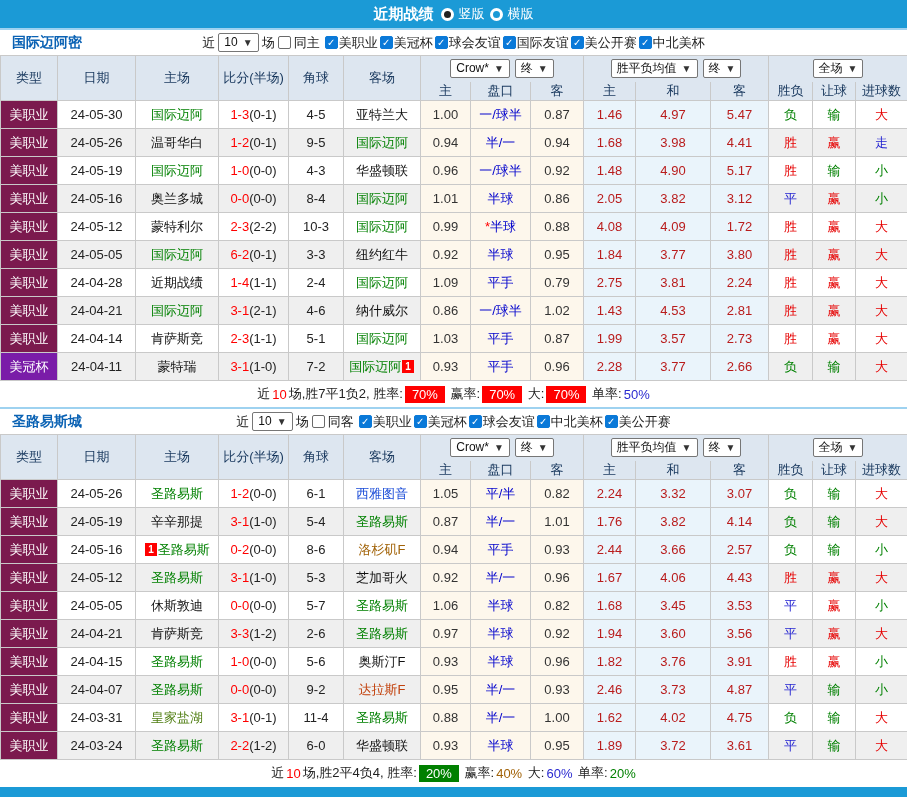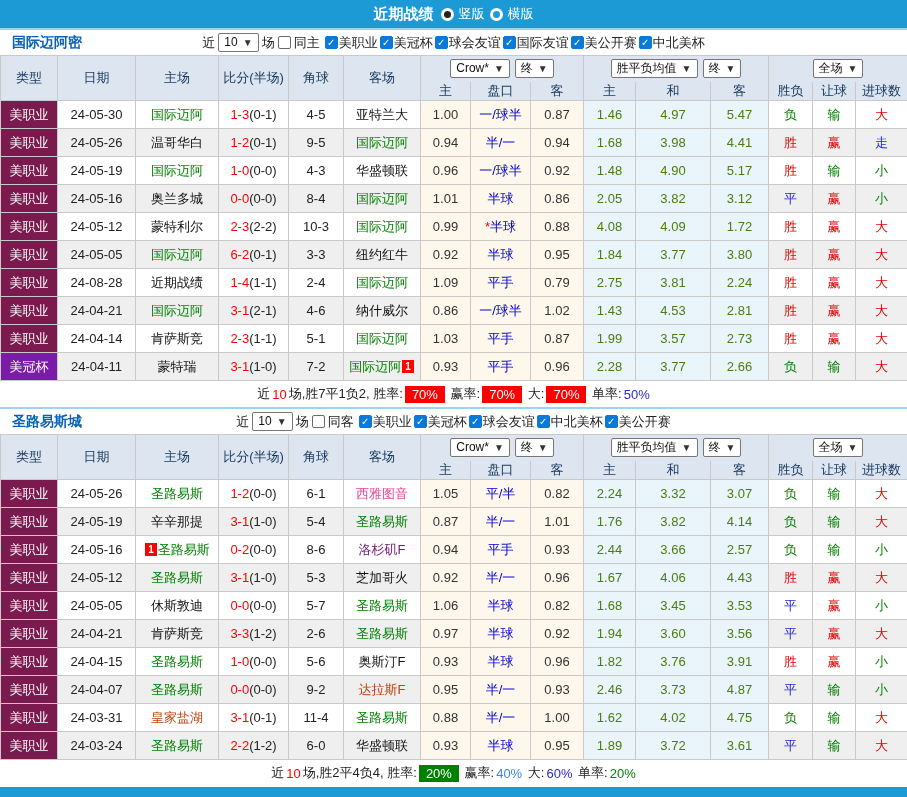--- a/index.html
+++ b/index.html
@@ -33,21 +33,21 @@
   thead tr.ddrow th { height:26px; border-bottom:none; }
   thead tr.lblrow th { height:19px; border-top:none; }
   thead th.span2 { height:45px; }
   .ddcell { display:flex; align-items:center; justify-content:center; gap:5px; }
   tbody td { height:28px; font-size:13px; }
   tbody tr:nth-child(even) { background:#EFEFEF; }
   tbody tr:nth-child(odd) { background:#FFFFFF; }
   td.c-type { color:#fff; }
   td.ah { background:#FDF7EC; color:#333; }
   td.ah-line { background:#FDF7EC; color:#0000CC; }
-  td.eu { background:#EAF4FB; color:#4d7c0f; }
+  td.eu { background:#EAF4FB; color:#b91c1c; }
   .score { color:#FF0000; }
   .half { color:#222; }
   .badge1 { display:inline-block; background:#FF0000; color:#fff; font-size:10px; font-weight:bold; line-height:13px; padding:0 3px; margin:0 1px; vertical-align:1px; }
   .star { color:#FF0000; }
 
   
   .summary { height:26px; display:flex; align-items:center; justify-content:center; gap:2px; font-size:13px; background:#fff; }
   .summary .seg { white-space:pre; }
   .summary .sum-badge { padding:1px 7px; font-weight:normal; }
 
@@ -269,21 +269,21 @@
           <td class="ah">0.95</td>
           <td class="eu">1.84</td>
           <td class="eu">3.77</td>
           <td class="eu">3.80</td>
           <td class="c-res" style="color: rgb(230, 0, 0);">胜</td>
           <td class="c-res" style="color: rgb(230, 0, 0);">赢</td>
           <td class="c-res" style="color: rgb(230, 0, 0);">大</td>
         </tr>
         <tr>
           <td class="c-type" style="background: rgb(123, 26, 78);">美职业</td>
-          <td>24-08-28</td>
+          <td>24-04-28</td>
           <td class="c-team"><span style="color: rgb(17, 17, 17);">近期战绩</span></td>
           <td><span class="score">1-4</span><span class="half">(1-1)</span></td>
           <td>2-4</td>
           <td class="c-team"><span style="color: rgb(0, 128, 0);">国际迈阿</span></td>
           <td class="ah">1.09</td>
           <td class="ah-line">平手</td>
           <td class="ah">0.79</td>
           <td class="eu">2.75</td>
           <td class="eu">3.81</td>
           <td class="eu">2.24</td>
@@ -459,21 +459,21 @@
         <th>进球数</th>
       </tr>
     </thead>
     <tbody>
         <tr>
           <td class="c-type" style="background: rgb(123, 26, 78);">美职业</td>
           <td>24-05-26</td>
           <td class="c-team"><span style="color: rgb(0, 128, 0);">圣路易斯</span></td>
           <td><span class="score">1-2</span><span class="half">(0-0)</span></td>
           <td>6-1</td>
-          <td class="c-team"><span style="color: #ec4899;">西雅图音</span></td>
+          <td class="c-team"><span style="color: #1d4ed8;">西雅图音</span></td>
           <td class="ah">1.05</td>
           <td class="ah-line">平/半</td>
           <td class="ah">0.82</td>
           <td class="eu">2.24</td>
           <td class="eu">3.32</td>
           <td class="eu">3.07</td>
           <td class="c-res" style="color: rgb(0, 128, 0);">负</td>
           <td class="c-res" style="color: rgb(0, 128, 0);">输</td>
           <td class="c-res" style="color: rgb(230, 0, 0);">大</td>
         </tr>
@@ -493,21 +493,21 @@
           <td class="c-res" style="color: rgb(0, 128, 0);">负</td>
           <td class="c-res" style="color: rgb(0, 128, 0);">输</td>
           <td class="c-res" style="color: rgb(230, 0, 0);">大</td>
         </tr>
         <tr>
           <td class="c-type" style="background: rgb(123, 26, 78);">美职业</td>
           <td>24-05-16</td>
           <td class="c-team"><span class="badge1">1</span><span style="color: rgb(0, 128, 0);">圣路易斯</span></td>
           <td><span class="score">0-2</span><span class="half">(0-0)</span></td>
           <td>8-6</td>
-          <td class="c-team"><span style="color: #701a75;">洛杉矶F</span></td>
+          <td class="c-team"><span style="color: #a16207;">洛杉矶F</span></td>
           <td class="ah">0.94</td>
           <td class="ah-line">平手</td>
           <td class="ah">0.93</td>
           <td class="eu">2.44</td>
           <td class="eu">3.66</td>
           <td class="eu">2.57</td>
           <td class="c-res" style="color: rgb(0, 128, 0);">负</td>
           <td class="c-res" style="color: rgb(0, 128, 0);">输</td>
           <td class="c-res" style="color: rgb(0, 128, 0);">小</td>
         </tr>
@@ -592,21 +592,21 @@
           <td class="eu">2.46</td>
           <td class="eu">3.73</td>
           <td class="eu">4.87</td>
           <td class="c-res" style="color: rgb(31, 31, 208);">平</td>
           <td class="c-res" style="color: rgb(0, 128, 0);">输</td>
           <td class="c-res" style="color: rgb(0, 128, 0);">小</td>
         </tr>
         <tr>
           <td class="c-type" style="background: rgb(123, 26, 78);">美职业</td>
           <td>24-03-31</td>
-          <td class="c-team"><span style="color: #c2410c;">皇家盐湖</span></td>
+          <td class="c-team"><span style="color: #4d7c0f;">皇家盐湖</span></td>
           <td><span class="score">3-1</span><span class="half">(0-1)</span></td>
           <td>11-4</td>
           <td class="c-team"><span style="color: rgb(0, 128, 0);">圣路易斯</span></td>
           <td class="ah">0.88</td>
           <td class="ah-line">半/一</td>
           <td class="ah">1.00</td>
           <td class="eu">1.62</td>
           <td class="eu">4.02</td>
           <td class="eu">4.75</td>
           <td class="c-res" style="color: rgb(0, 128, 0);">负</td>
@@ -631,21 +631,21 @@
           <td class="c-res" style="color: rgb(230, 0, 0);">大</td>
         </tr>
       </tbody>
   </table>
   <div class="summary">
       <span class="seg">近</span>
       <span class="seg" style="color: rgb(255, 0, 0);">10</span>
       <span class="seg">场,胜2平4负4, 胜率:</span>
       <span class="seg sum-badge" style="color: rgb(255, 255, 255); background: rgb(0, 128, 0);">20%</span>
       <span class="seg"> 赢率:</span>
-      <span class="seg" style="color: #3b82f6; text-align: right;">40%</span>
+      <span class="seg" style="color: #a16207; text-align: right;">40%</span>
       <span class="seg"> 大:</span>
       <span class="seg" style="color: rgb(42, 42, 208);">60%</span>
       <span class="seg"> 单率:</span>
       <span class="seg" style="color: rgb(0, 128, 0);">20%</span>
     </div>
 </div>
 
 <div class="footer">
   
 </div>

